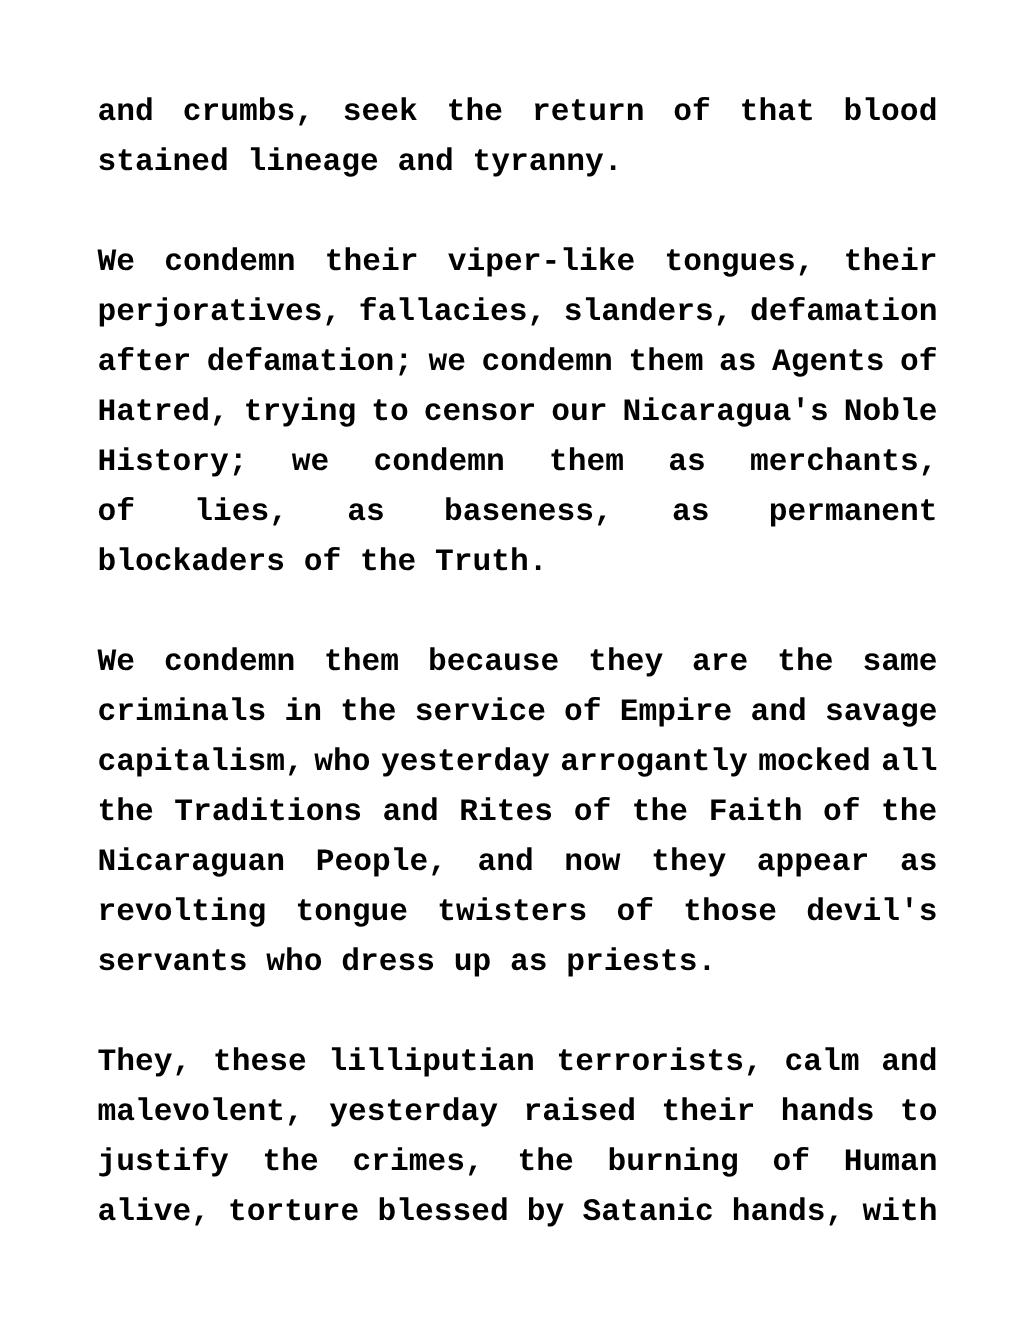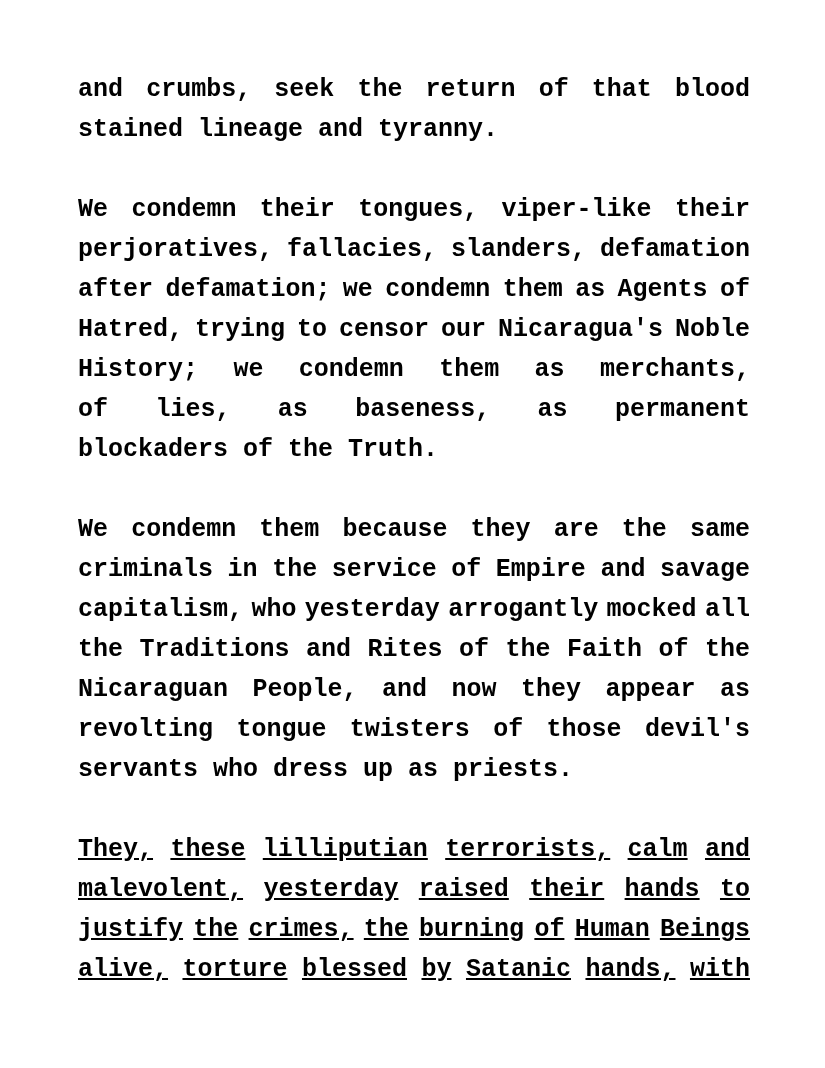--- a/index.html
+++ b/index.html
@@ -21,21 +21,20 @@
     padding: 70px 75px 0 78px;
     font-family: "Liberation Mono", "DejaVu Sans Mono", monospace;
     font-weight: 700;
     font-size: 25px;
   }
   .paragraph {
     margin: 0 0 40px 0;
   }
   .paragraph:last-child {
     margin-bottom: 0;
-    text-decoration: underline;
   }
   .line {
     height: 40px;
     line-height: 40px;
     white-space: pre;
     overflow: visible;
   }
   .line.justified {
     display: flex;
     justify-content: space-between;
@@ -48,37 +47,37 @@
 </head>
 <body>
 
 <div class="page">
   <div class="text-block" id="text-block">
       <div class="paragraph">
         <div class="line justified"><span>and</span><span>crumbs,</span><span>seek</span><span>the</span><span>return</span><span>of</span><span>that</span><span>blood</span></div>
         <div class="line">stained lineage and tyranny.</div>
       </div>
       <div class="paragraph">
-        <div class="line justified"><span>We</span><span>condemn</span><span>their</span><span>tongues,</span><span>viper-like</span><span>their</span></div>
+        <div class="line justified"><span>We</span><span>condemn</span><span>their</span><span>viper-like</span><span>tongues,</span><span>their</span></div>
         <div class="line justified"><span>perjoratives,</span><span>fallacies,</span><span>slanders,</span><span>defamation</span></div>
         <div class="line justified"><span>after</span><span>defamation;</span><span>we</span><span>condemn</span><span>them</span><span>as</span><span>Agents</span><span>of</span></div>
         <div class="line justified"><span>Hatred,</span><span>trying</span><span>to</span><span>censor</span><span>our</span><span>Nicaragua's</span><span>Noble</span></div>
         <div class="line justified"><span>History;</span><span>we</span><span>condemn</span><span>them</span><span>as</span><span>merchants,</span></div>
         <div class="line justified"><span>of</span><span>lies,</span><span>as</span><span>baseness,</span><span>as</span><span>permanent</span></div>
         <div class="line">blockaders of the Truth.</div>
       </div>
       <div class="paragraph">
         <div class="line justified"><span>We</span><span>condemn</span><span>them</span><span>because</span><span>they</span><span>are</span><span>the</span><span>same</span></div>
         <div class="line justified"><span>criminals</span><span>in</span><span>the</span><span>service</span><span>of</span><span>Empire</span><span>and</span><span>savage</span></div>
         <div class="line justified"><span>capitalism,</span><span>who</span><span>yesterday</span><span>arrogantly</span><span>mocked</span><span>all</span></div>
         <div class="line justified"><span>the</span><span>Traditions</span><span>and</span><span>Rites</span><span>of</span><span>the</span><span>Faith</span><span>of</span><span>the</span></div>
         <div class="line justified"><span>Nicaraguan</span><span>People,</span><span>and</span><span>now</span><span>they</span><span>appear</span><span>as</span></div>
         <div class="line justified"><span>revolting</span><span>tongue</span><span>twisters</span><span>of</span><span>those</span><span>devil's</span></div>
         <div class="line">servants who dress up as priests.</div>
       </div>
       <div class="paragraph">
         <div class="line justified"><span>They,</span><span>these</span><span>lilliputian</span><span>terrorists,</span><span>calm</span><span>and</span></div>
         <div class="line justified"><span>malevolent,</span><span>yesterday</span><span>raised</span><span>their</span><span>hands</span><span>to</span></div>
-        <div class="line justified"><span>justify</span><span>the</span><span>crimes,</span><span>the</span><span>burning</span><span>of</span><span>Human</span><span>Beings</span></div>
+        <div class="line justified"><span>justify</span><span>the</span><span>crimes,</span><span>the</span><span>burning</span><span>of</span><span>Human</span></div>
         <div class="line justified"><span>alive,</span><span>torture</span><span>blessed</span><span>by</span><span>Satanic</span><span>hands,</span><span>with</span></div>
       </div>
     </div>
 </div>
 
 </body></html>

